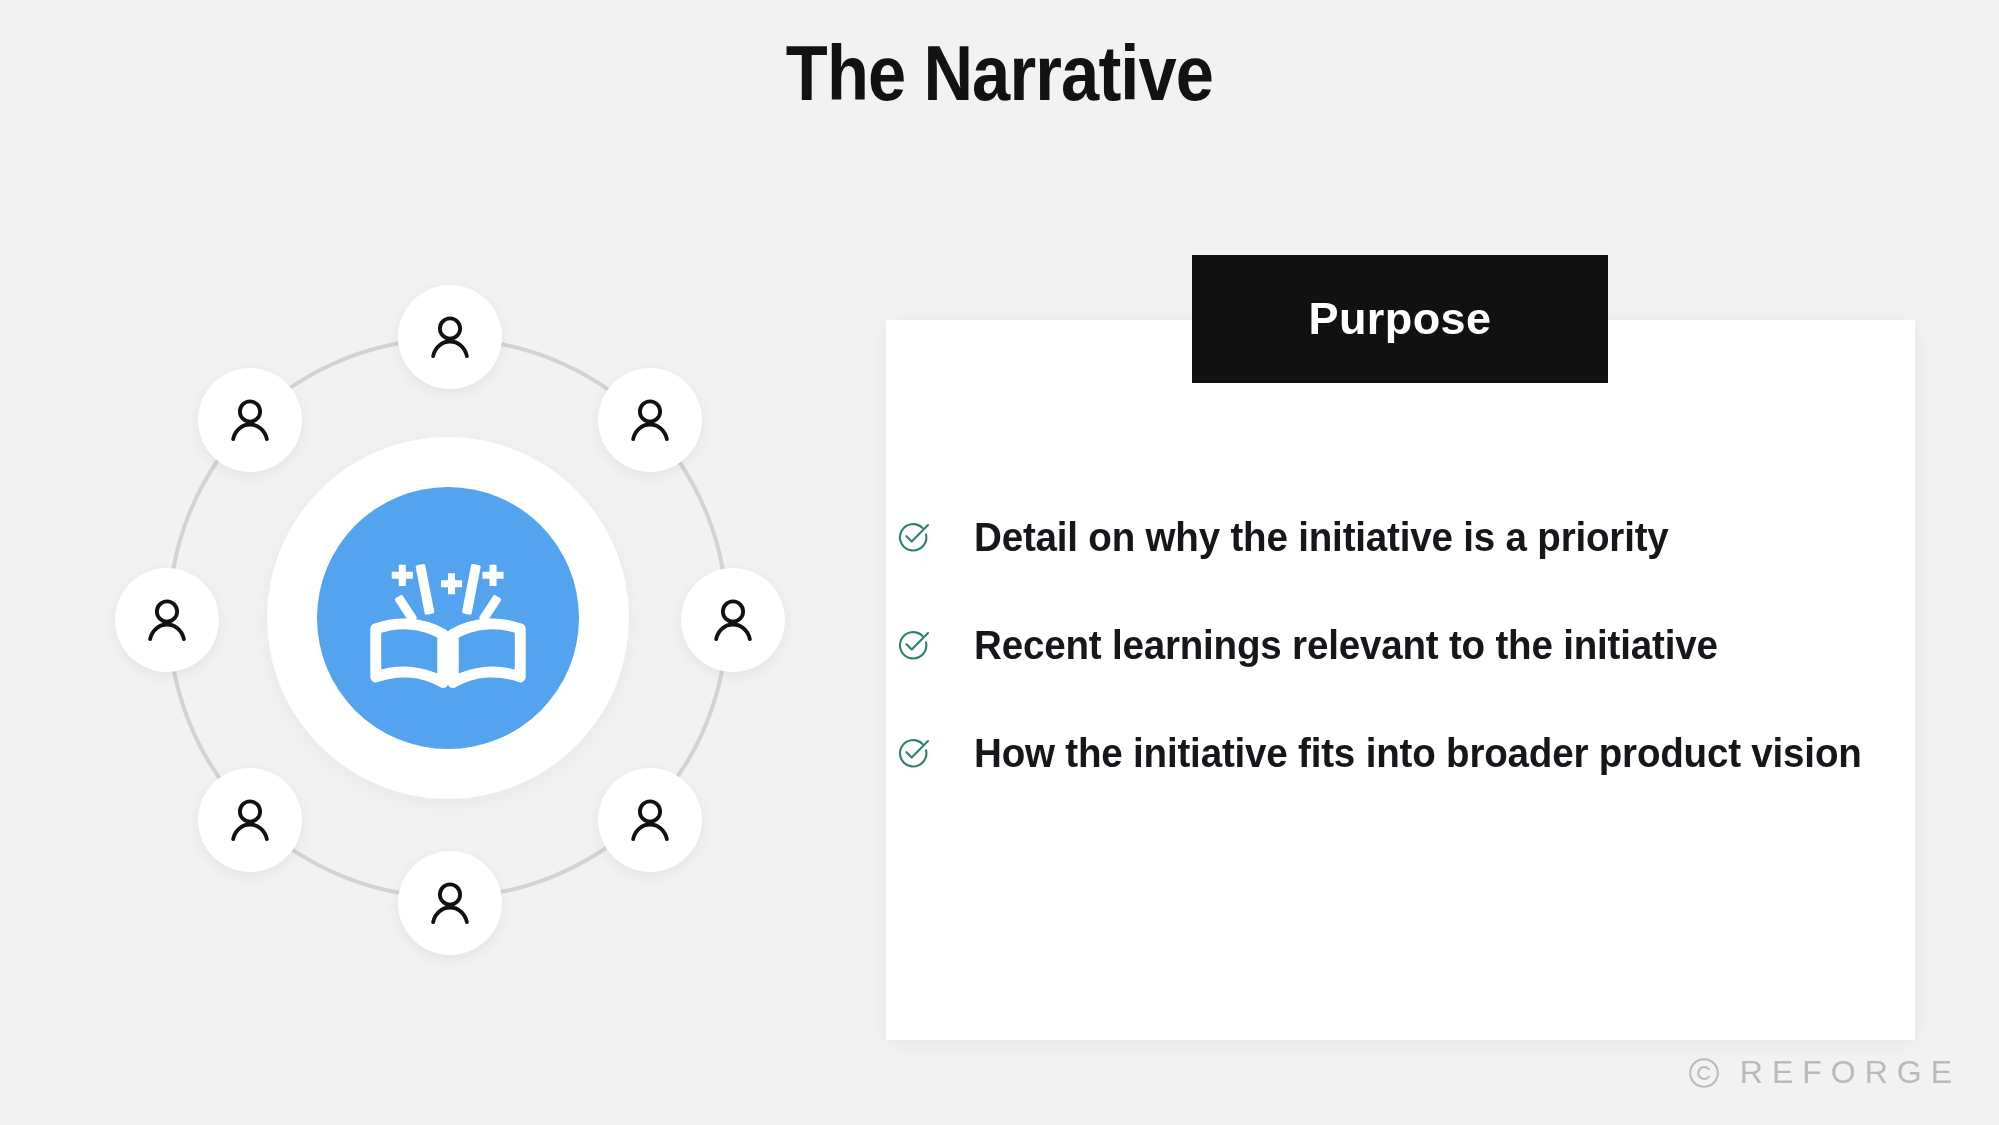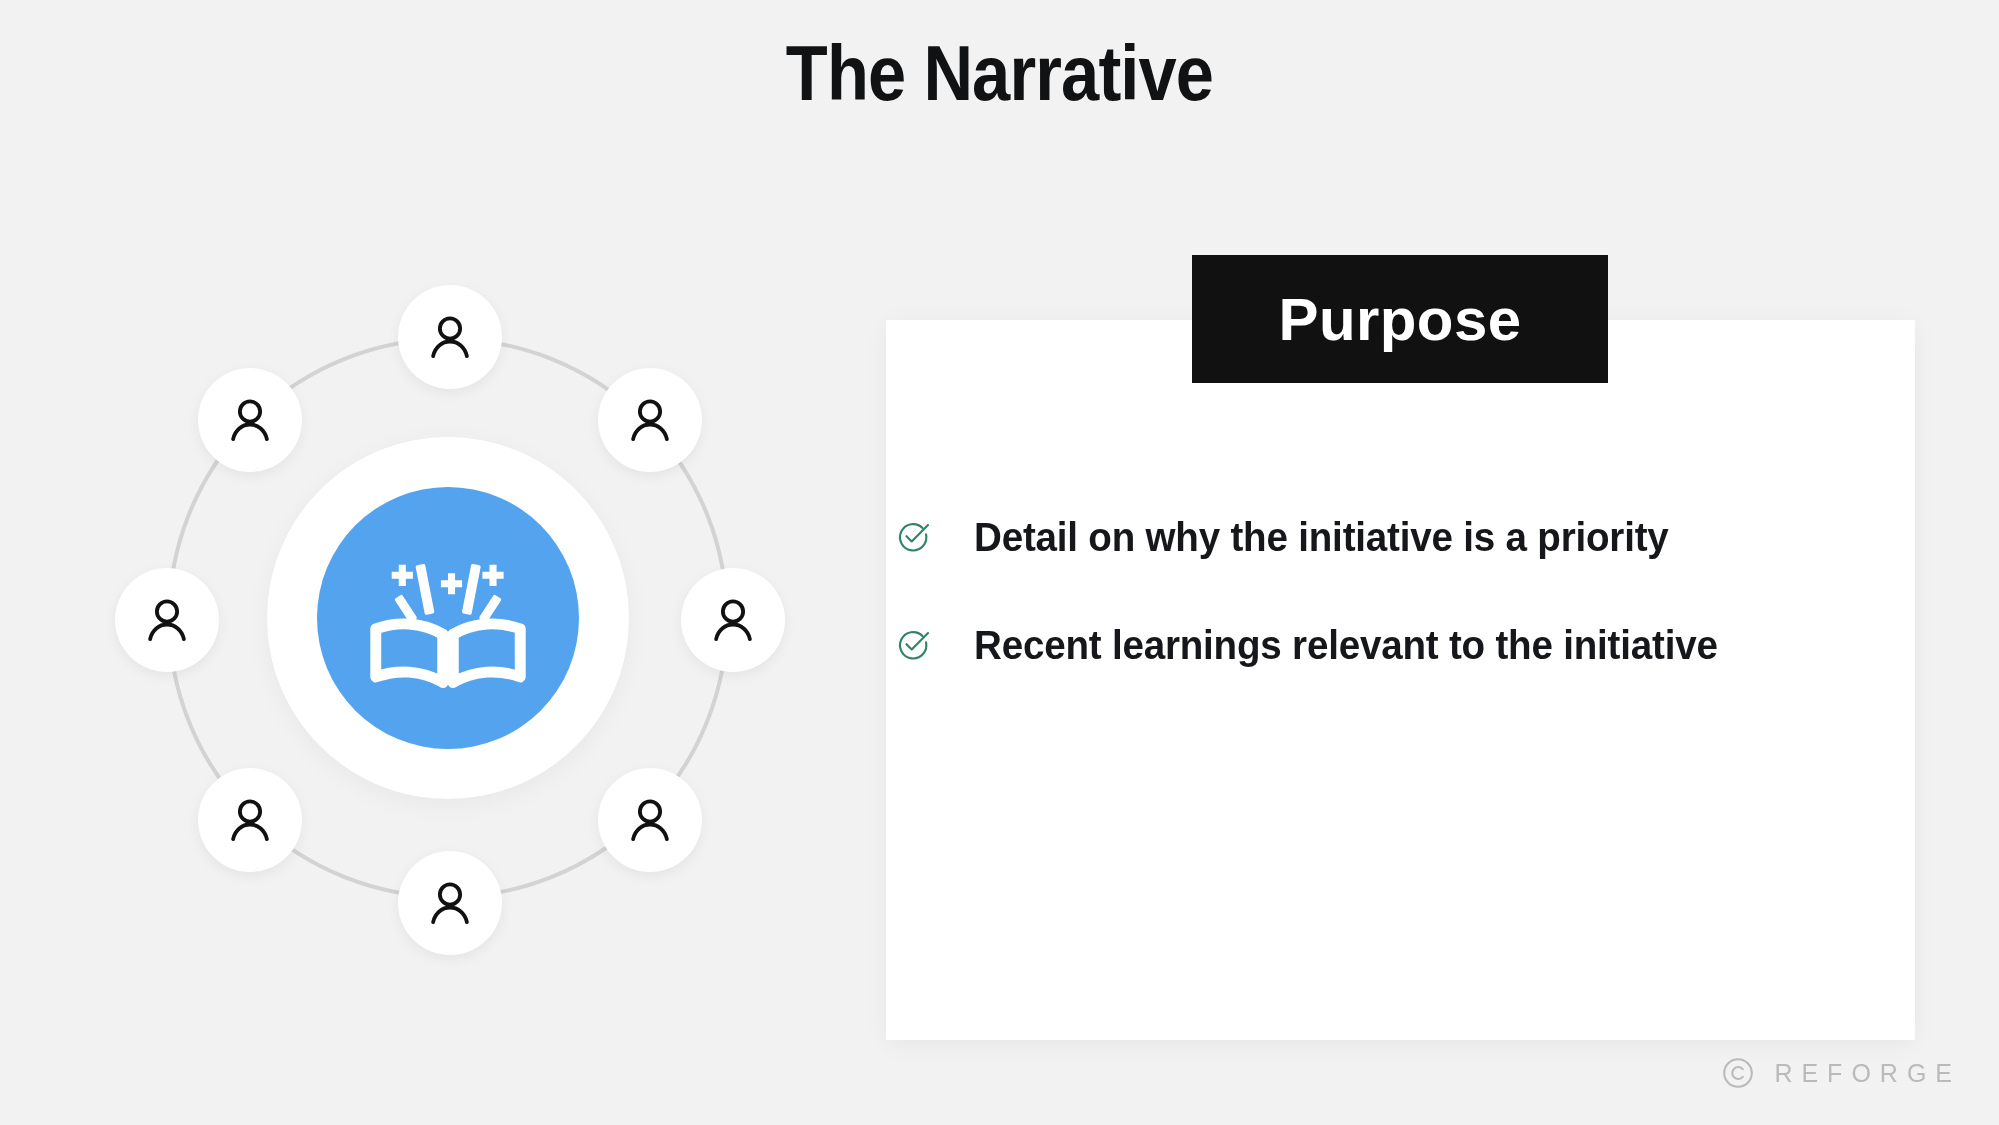--- a/index.html
+++ b/index.html
@@ -113,21 +113,21 @@
     top: 255px;
     width: 416px;
     height: 128px;
     background: #111111;
     display: flex;
     align-items: center;
     justify-content: center;
   }
   .badge-label {
     color: #ffffff;
-    font-size: 60px;
+    font-size: 45px;
     font-weight: bold;
     letter-spacing: 0.4px;
   }
 
   .checklist {
     position: absolute;
     left: 896px;
     top: 505px;
     width: 960px;
   }
@@ -159,21 +159,21 @@
   .logo {
     position: absolute;
     right: 38px;
     bottom: 34px;
     display: flex;
     align-items: center;
     color: #b9babb;
   }
   .logo svg { width: 36px; height: 36px; display: block; margin-right: 18px; }
   .logo-word {
-    font-size: 25px;
+    font-size: 32px;
     font-weight: normal;
     letter-spacing: 9px;
     color: #b9babb;
   }
 </style>
 </head>
 <body>
 
 <div class="slide-title">The Narrative</div>
 
@@ -291,20 +291,29 @@
     <span class="check-icon">
       <svg viewBox="0 0 24 24" xmlns="http://www.w3.org/2000/svg" fill="none" stroke="#2e8468" stroke-width="1.5" stroke-linecap="round" stroke-linejoin="round">
         <path d="M21.2 10.1A9.3 9.3 0 1 1 18.7 5.6"></path>
         <path d="M7.4 11.4l3.7 3.7L22.6 3.6"></path>
       </svg>
     </span>
     <span class="check-text">Recent learnings relevant to the initiative</span>
   </div>
 
 
+  <div class="check-item">
+    <span class="check-icon">
+      <svg viewBox="0 0 24 24" xmlns="http://www.w3.org/2000/svg" fill="none" stroke="#2e8468" stroke-width="1.5" stroke-linecap="round" stroke-linejoin="round">
+        <path d="M21.2 10.1A9.3 9.3 0 1 1 18.7 5.6"></path>
+        <path d="M7.4 11.4l3.7 3.7L22.6 3.6"></path>
+      </svg>
+    </span>
+    <span class="check-text">How the initiative fits into broader product vision</span>
+  </div>
 
 </div>
 
 <div class="logo">
   <span>
     <svg viewBox="0 0 24 24" xmlns="http://www.w3.org/2000/svg" fill="none" stroke="#b9babb" stroke-width="1.4" stroke-linecap="round">
       <circle cx="12" cy="12" r="9.2"></circle>
       <path d="M15.2 9.4a4 4 0 1 0 0 5.2"></path>
     </svg>
   </span>

